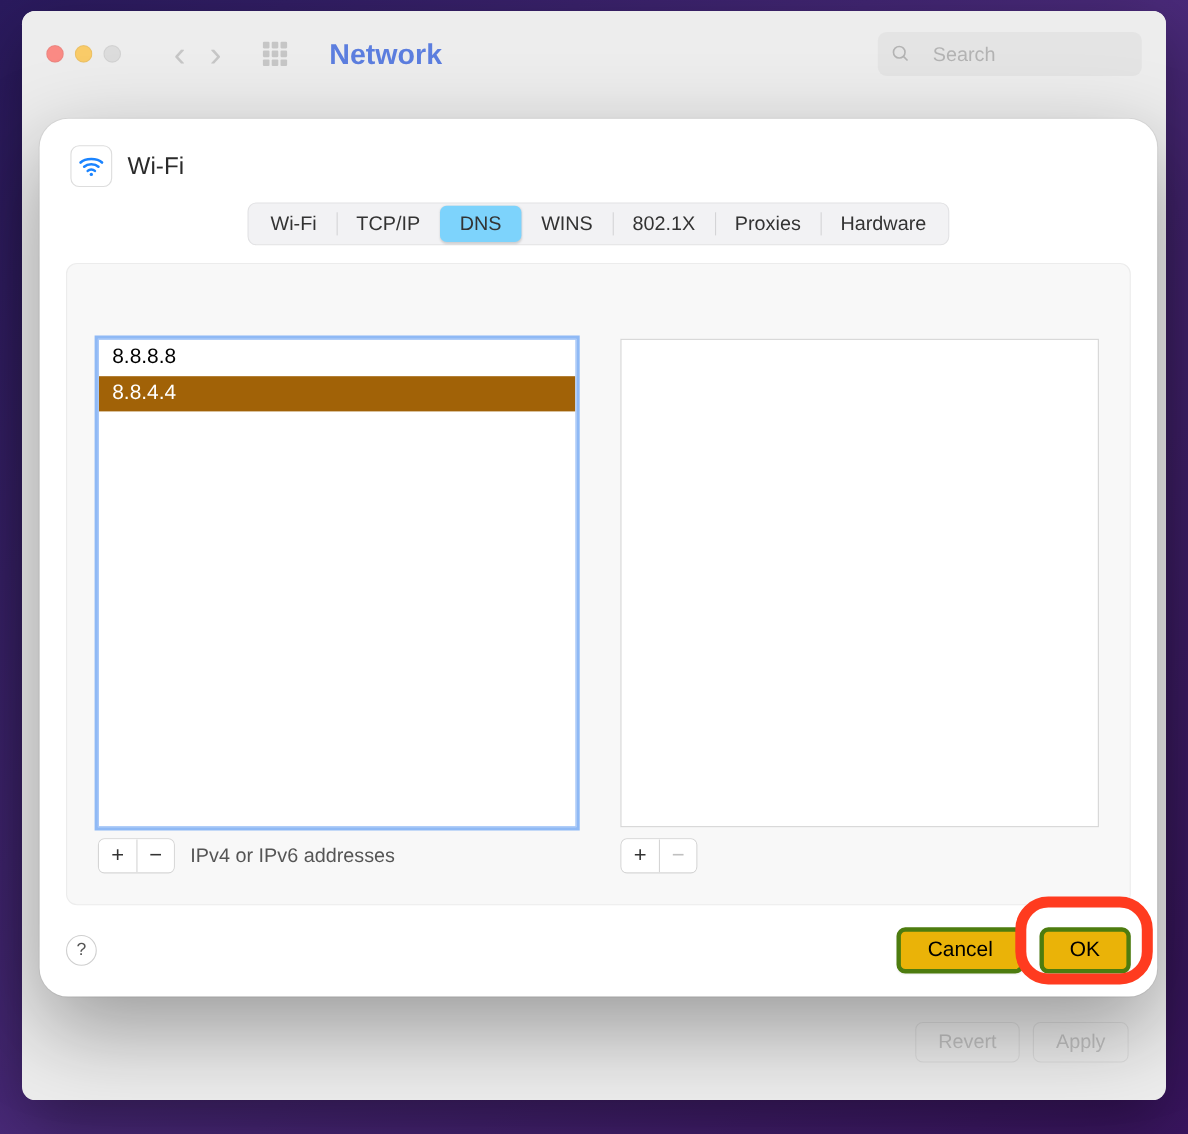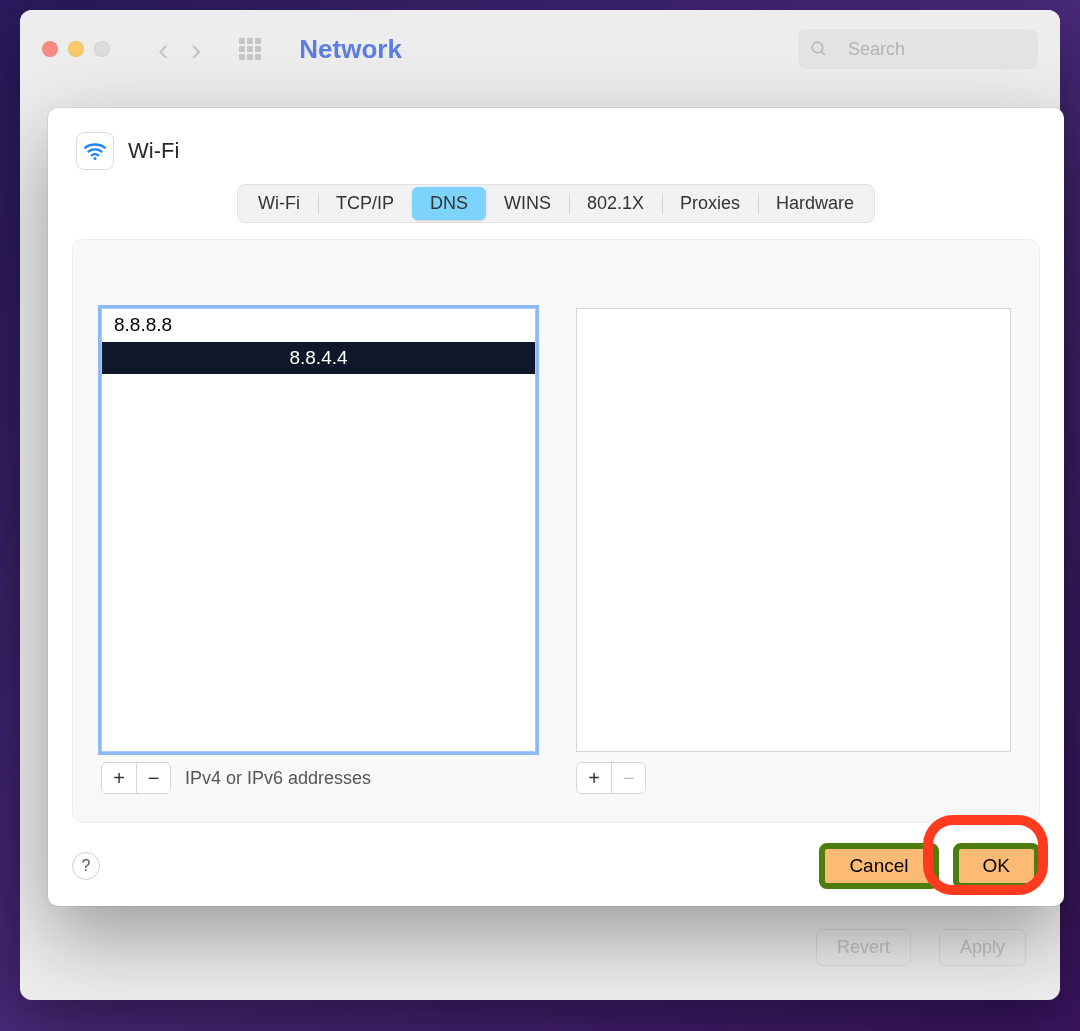--- a/index.html
+++ b/index.html
@@ -52,43 +52,43 @@
     padding: 0 12px;
     color:#9a9a9a;
     font-size: 18px;
     gap: 20px;
   }
   .search-box svg { width: 18px; height: 18px; }
 
   .parent-footer {
     position: absolute;
     right: 34px; bottom: 34px;
-    display: flex; gap: 28px;
+    display: flex; gap: 12px;
   }
   .parent-footer .btn-g {
     padding: 7px 20px;
     border-radius: 7px;
     border:1px solid #d6d6d6;
     background:#ededed;
     color:#b0b0b0;
     font-size: 18px;
   }
 
   .dimmer {
     position: absolute; inset:0;
     background: rgba(240,240,240,0.3);
   }
 
   
   .sheet {
     position: absolute;
-    left: 48px; top: 108px;
+    left: 36px; top: 108px;
     width: 1016px; height: 798px;
     background: #ffffff;
-    border-radius: 10px;
+    border-radius: 26px;
     box-shadow: 0 30px 80px rgba(0,0,0,.35), 0 0 0 1px rgba(0,0,0,.05);
     padding: 24px 24px 24px 24px;
     display: flex; flex-direction: column;
   }
 
   .sheet-header {
     display: flex; align-items: center; gap: 14px;
     margin-bottom: 14px;
     padding-left: 4px;
   }
@@ -148,21 +148,21 @@
     height: 444px;
     overflow:auto;
     font-size:19px;
     margin-top:38px;
   }
   .listbox.focused {
     outline: 3px solid #8fb9f5;
     border-color:#a8c8f8;
   }
   .list-row { padding: 3px 12px; line-height: 1.4;}
-  .list-row.selected { background:#0f172a; color:#fff;text-align:center;}
+  .list-row.selected { background:#a16207; color:#fff;}
 
   .list-btns {
     margin-top: 10px;
     display:flex; align-items:center; gap: 14px;
   }
   .twin {
     display:flex;
     border:1px solid #d5d5d5;
     border-radius: 6px;
     overflow:hidden;
@@ -194,22 +194,22 @@
     font-size: 16px;
     color:#555;
     display:flex; align-items:center; justify-content:center;
     cursor:pointer;
   }
   .sheet-footer .spacer { flex:1; }
   .btn {
     padding: 6px 24px;
     font-size: 19px;
     border-radius: 8px;
-    border:6px solid #4d7c0f;
-    background:#fdba74;
+    border:4px solid #4d7c0f;
+    background:#eab308;
     cursor:pointer;
     margin-left: 14px;
     box-shadow: 0 1px 1px rgba(0,0,0,.04);
   }
 
   .highlight {
     position:absolute;
     border: 10px solid #ff3b1f;
     border-radius: 30px;
     pointer-events:none;

